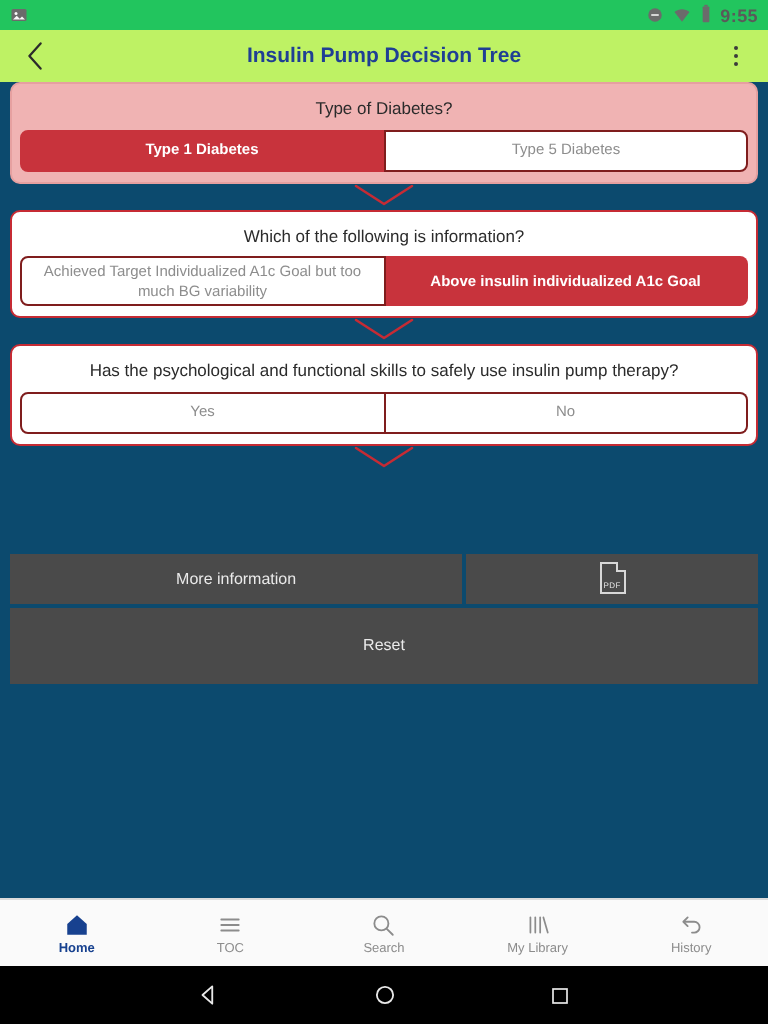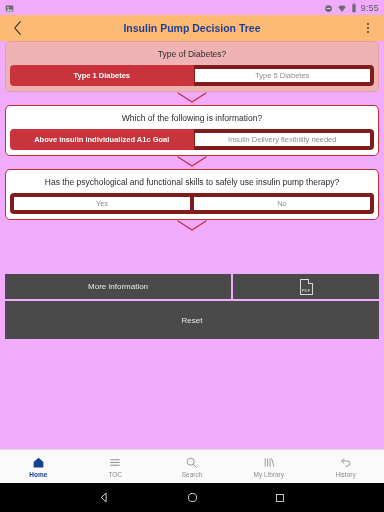--- a/index.html
+++ b/index.html
@@ -7,55 +7,56 @@
     width: 384px; height: 512px;
     font-family: "Liberation Sans", sans-serif;
     background: #e4e4e4;
     overflow: hidden;
   }
   body { display: flex; flex-direction: column; }
 
   
   .statusbar {
     height: 15px;
-    background: #f0abfc;
+    background: #22c55e;
     display: flex; align-items: center;
     padding: 0 5px;
     flex: 0 0 auto;
+    font-weight: bold;
   }
   .statusbar .left { display: flex; align-items: center; gap: 3px; }
   .statusbar .right { margin-left: auto; display: flex; align-items: center; gap: 4px; }
   .sb-icon { display: block; }
   .sb-time { font-size: 9px; color: #5a5a5a; letter-spacing: .2px; }
 
   
   .appbar {
     height: 26px;
-    background: #fdba74;
+    background: #bef264;
     display: flex; align-items: center;
     padding: 0 8px;
     flex: 0 0 auto;
     position: relative;
   }
   .back-btn { width: 18px; height: 18px; display: flex; align-items: center; justify-content: center; }
   .appbar-title {
     position: absolute; left: 0; right: 0; text-align: center;
     font-size: 10.5px; font-weight: bold; color: #1f3f94;
     pointer-events: none;
   }
   .overflow-btn {
     margin-left: auto; width: 16px; height: 20px;
     display: flex; flex-direction: column; align-items: center; justify-content: center; gap: 2px;
   }
   .overflow-btn i { width: 2px; height: 2px; background: #3b3b3b; border-radius: 50%; display: block; }
 
   
   .content {
     flex: 1 1 auto;
-    background: #f0abfc;
+    background: #0c4a6e;
     overflow: hidden;
     position: relative;
   }
 
   
   .card {
     position: relative;
     margin: 0 5px;
     border: 1px solid #c62b34;
     border-radius: 5px;
@@ -67,21 +68,21 @@
     text-align: center;
     font-size: 8.5px;
     color: #2b2b2b;
     padding: 3px 6px 5px 6px;
     line-height: 1.25;
   }
   .options { display: flex; gap: 0; }
   .option {
     flex: 1 1 0;
     min-height: 21px;
-    border: 4px solid #7f1d1d;
+    border: 1px solid #7f1d1d;
     background: #ffffff;
     color: #8d8d8d;
     font-size: 7.5px;
     line-height: 1.25;
     text-align: center;
     display: flex; align-items: center; justify-content: center;
     padding: 2px 3px;
   }
   .option.sel {
     background: #c8333c;
@@ -229,22 +230,22 @@
 
   <div class="connector">
     <svg width="30" height="12" viewBox="0 0 30 12">
         <path d="M1 1l14 9 14-9" stroke="#c62b34" stroke-width="1.3" fill="none" stroke-linecap="round" stroke-linejoin="round"></path>
       </svg>
   </div>
 
   <div class="card">
     <div class="card-question">Which of the following is information?</div>
     <div class="options">
+      <div class="option">Achieved Target Individualized A1c Goal but too much BG variability</div>
       <div class="option sel">Above insulin individualized A1c Goal</div>
-      <div class="option">Insulin Delivery flexibility needed</div>
     </div>
   </div>
 
   <div class="connector">
     <svg width="30" height="12" viewBox="0 0 30 12">
         <path d="M1 1l14 9 14-9" stroke="#c62b34" stroke-width="1.3" fill="none" stroke-linecap="round" stroke-linejoin="round"></path>
       </svg>
   </div>
 
   <div class="card">

